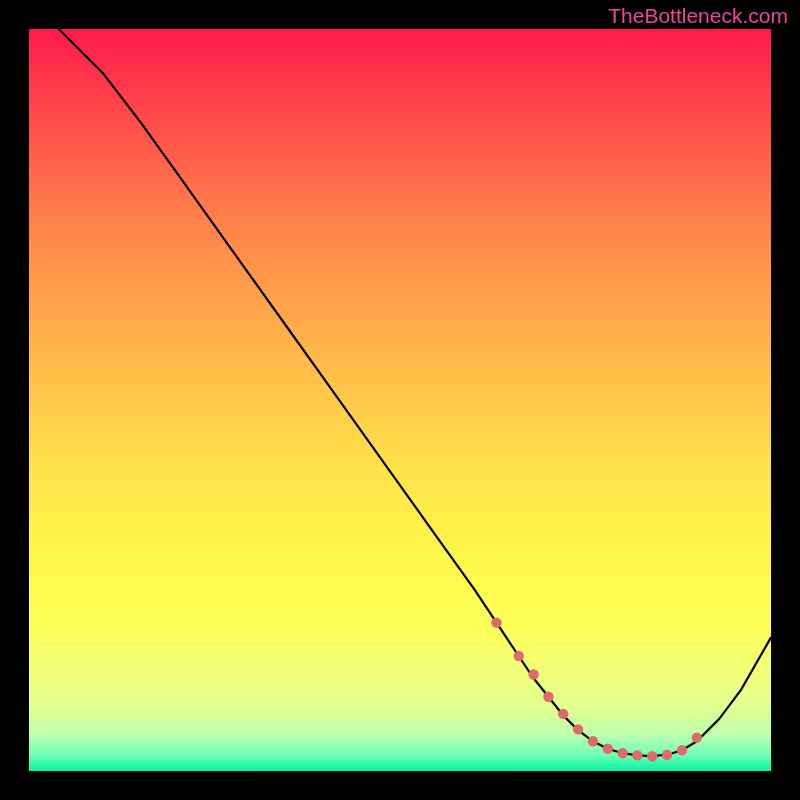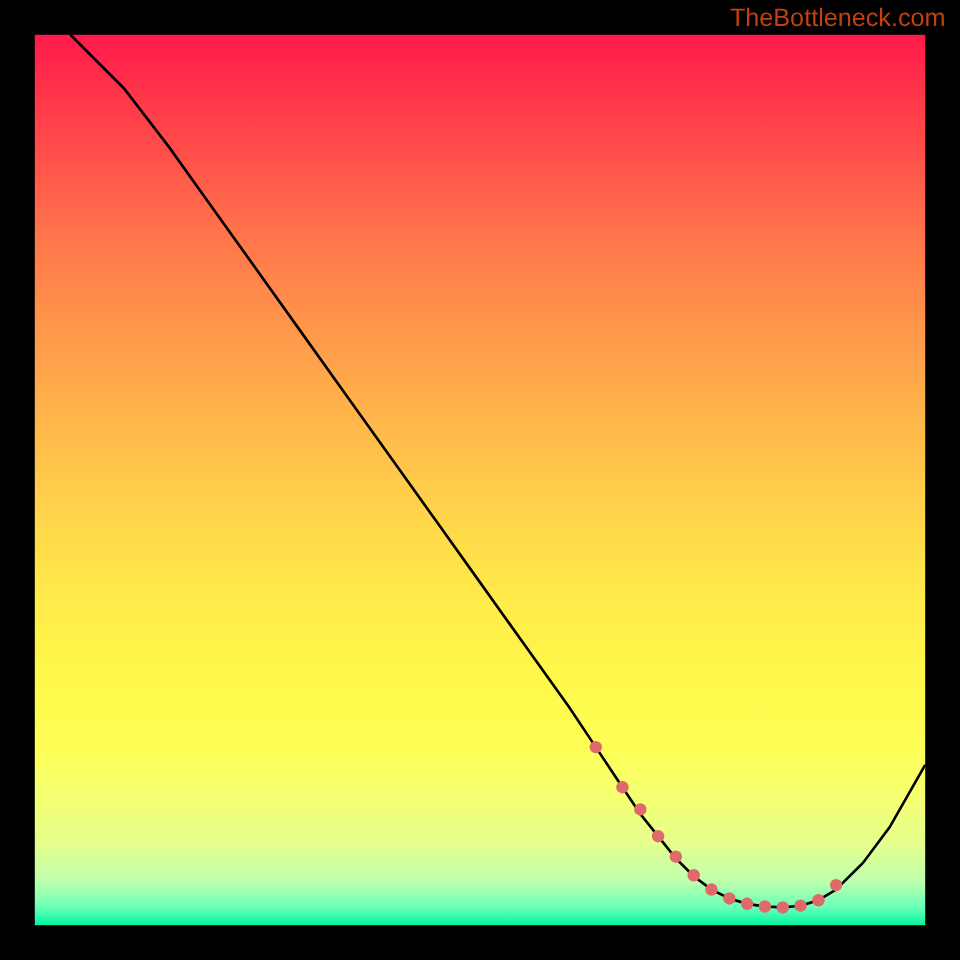--- a/index.html
+++ b/index.html
@@ -8,21 +8,21 @@
     height: 800px;
     background: #000;
     position: relative;
     font-family: Arial, sans-serif;
     overflow: hidden;
   }
   .watermark {
     position: absolute;
     top: 4px;
     right: 12px;
-    color: #c2410c;
+    color: #ec4899;
     font-size: 21px;
     font-weight: 500;
     z-index: 10;
   }
   .plot-area {
     position: absolute;
     left: 29px;
     top: 29px;
     width: 742px;
     height: 742px;

